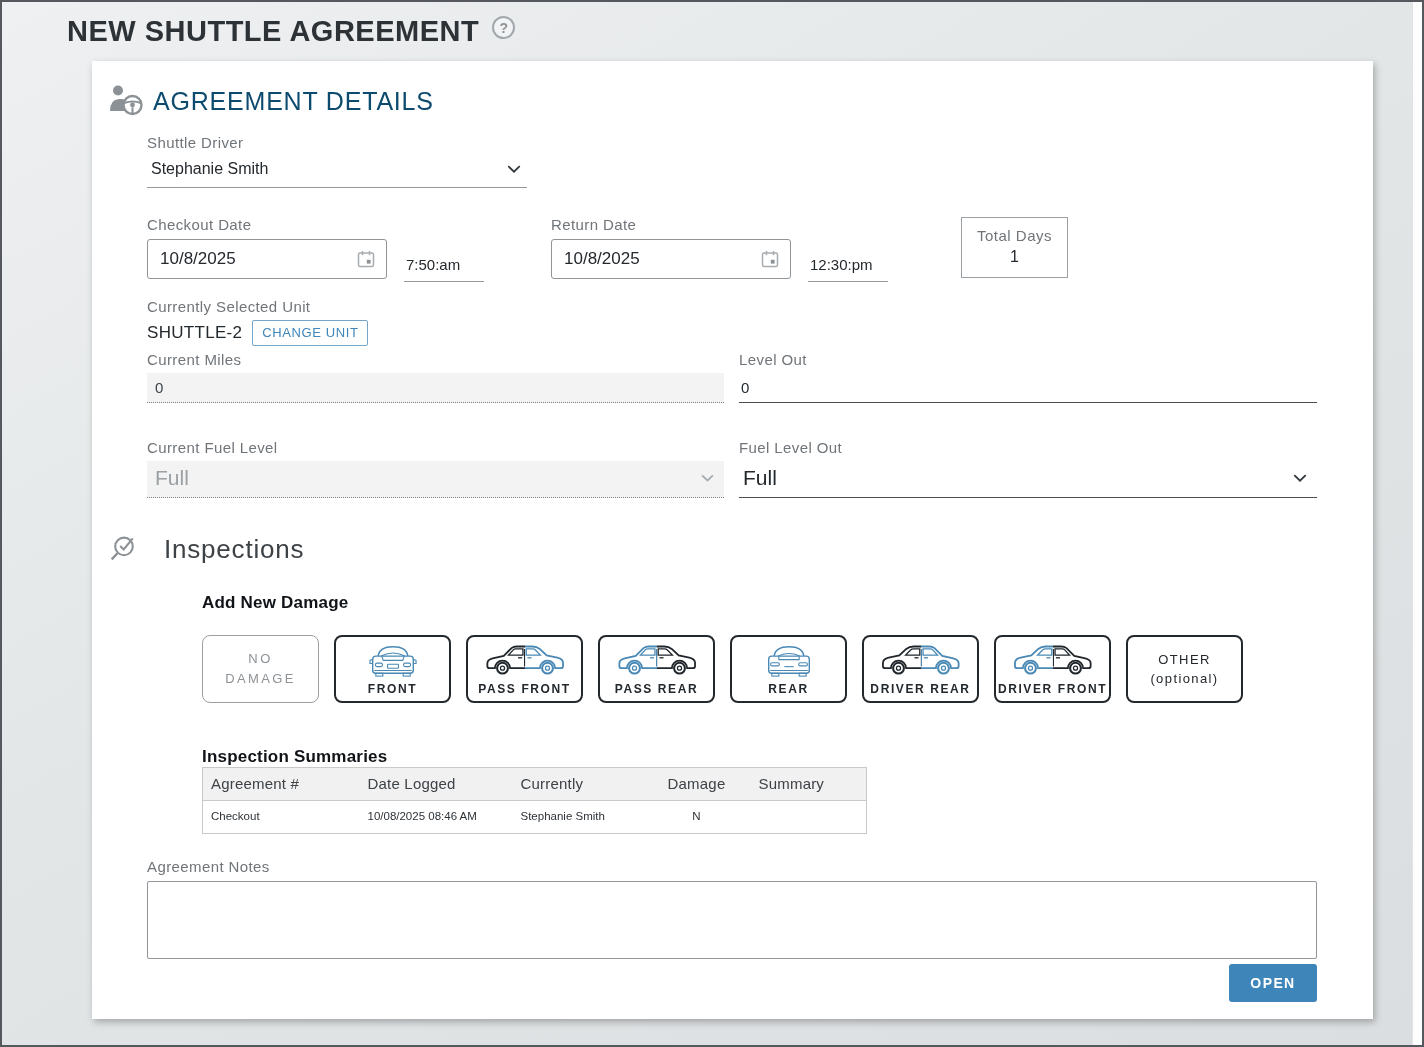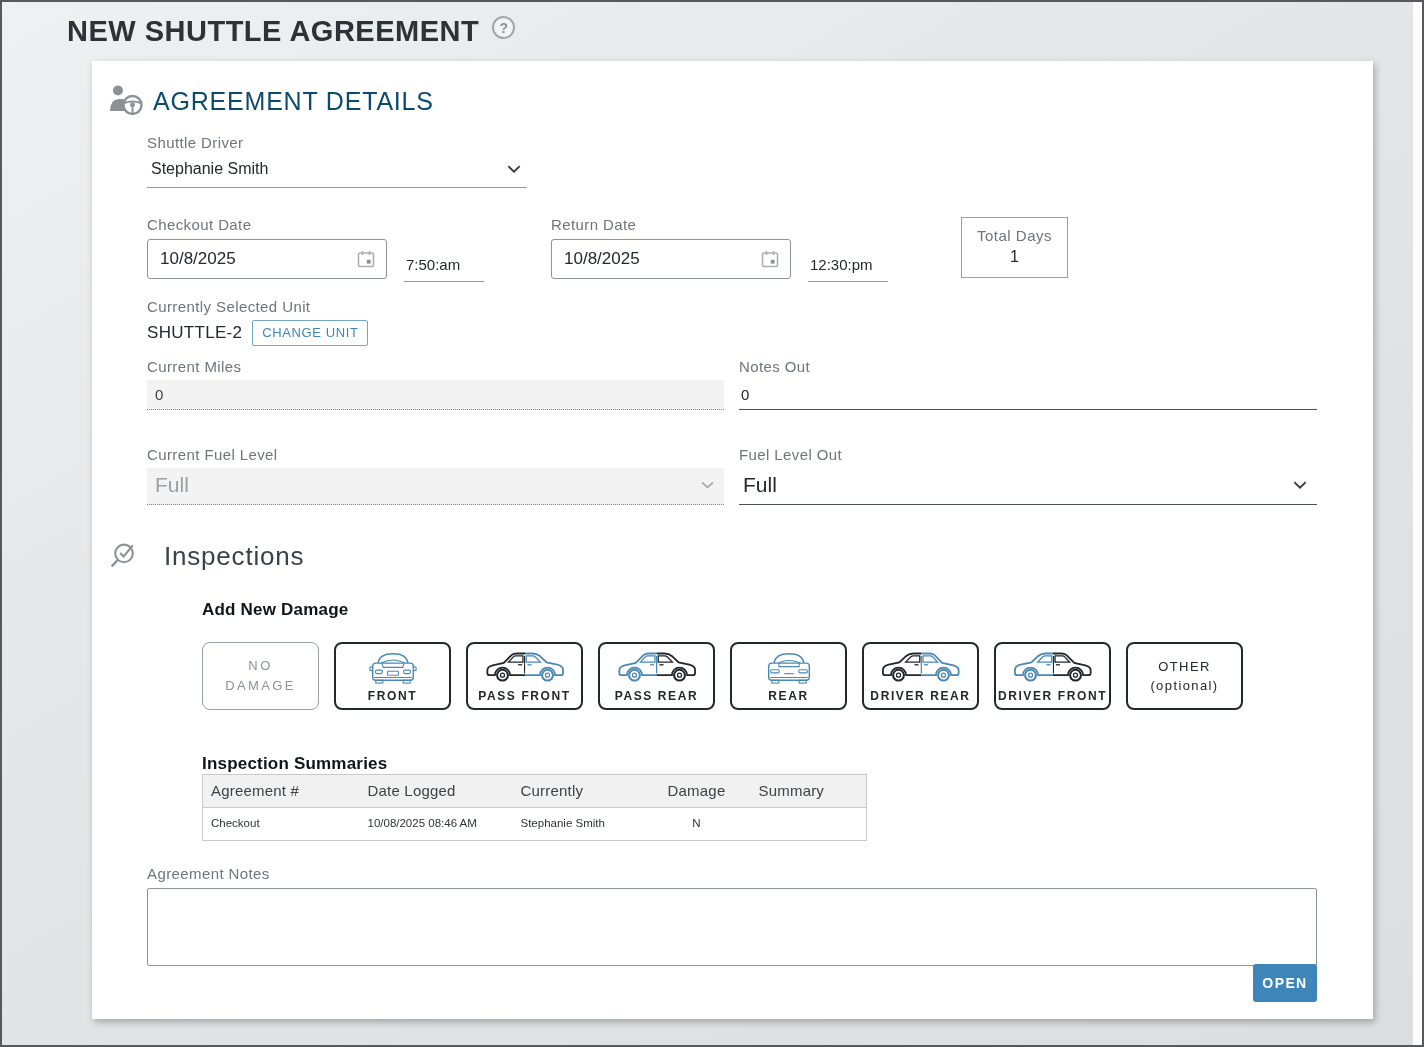--- a/index.html
+++ b/index.html
@@ -50,21 +50,21 @@
   .total-days .field-label { letter-spacing: .5px; }
   .total-days .td-value { font-size: 16px; color: #24292e; margin-top: 4px; }
 
   .unit-group { margin-top: 19px; }
   .unit-row { display: flex; align-items: center; gap: 10px; margin-top: 5px; }
   .unit-value { font-size: 17px; color: #24292e; letter-spacing: .3px; }
   .change-unit-btn { border: 1px solid #74a6c8; background: #fff; color: #4086b8; font-family: inherit;
     font-size: 13px; letter-spacing: .6px; padding: 4px 9px 5px; border-radius: 2px; cursor: pointer; }
 
   .two-col { display: grid; grid-template-columns: 577px 578px; column-gap: 15px; }
-  .miles-row { margin-top: 12px; }
+  .miles-row { margin-top: 5px; }
   .fuel-row { margin-top: 36px; }
   .input-flat { width: 100%; font-family: inherit; font-size: 15px; color: #3d4247; margin-top: 5px; }
   .input-disabled { background: #f3f3f3; border: none; border-bottom: 1px dotted #808080; padding: 6px 8px; }
   .input-active { background: transparent; border: none; border-bottom: 1px solid #4b5054; padding: 6px 2px; color: #24292e; }
   .fake-select { display: flex; align-items: center; justify-content: space-between; margin-top: 5px;
     font-size: 21px; padding: 5px 10px 7px 8px; cursor: pointer; }
   .fs-disabled { background: #f3f3f3; border-bottom: 1px dotted #808080; color: #9aa0a4; }
   .fs-disabled .chev { color: #a7abae; }
   .fs-active { border-bottom: 1px solid #4b5054; color: #24292e; padding-left: 4px; }
 
@@ -91,21 +91,21 @@
   table.summary thead tr { background: #f1f1f1; border-bottom: 1px solid #c9c9c9; }
   table.summary th { font-size: 15px; font-weight: 400; color: #3d4247; text-align: left; padding: 7px 8px 8px; letter-spacing: .2px; }
   table.summary td { font-size: 11.5px; color: #2e3338; padding: 9px 8px 11px; }
   .col-agreement { width: 157px; } .col-date { width: 153px; } .col-emp { width: 130px; }
   .col-damage { width: 108px; text-align: center !important; } .col-summary { width: auto; }
 
   .notes-group { margin-top: 24px; }
   .notes-area { display: block; width: 1170px; height: 78px; margin-top: 6px; border: 1px solid #8f9499;
     border-radius: 2px; resize: none; font-family: inherit; font-size: 14px; color: #24292e; padding: 8px 10px; }
 
-  .open-btn { position: absolute; right: 56px; bottom: 17px; width: 64px; height: 38px; background: #3e86ba;
+  .open-btn { position: absolute; right: 56px; bottom: 17px; width: 88px; height: 38px; background: #3e86ba;
     color: #fff; border: none; border-radius: 3px; font-family: inherit; font-size: 14px; font-weight: 700;
     letter-spacing: 1.4px; cursor: pointer; }
 
   .svg-defs { position: absolute; width: 0; height: 0; overflow: hidden; }
 </style>
 </head>
 <body>
 
 <svg class="svg-defs" aria-hidden="true">
   <defs>
@@ -250,21 +250,21 @@
         <button class="change-unit-btn">CHANGE UNIT</button>
       </div>
     </div>
 
     <div class="two-col miles-row">
       <div>
         <div class="field-label">Current Miles</div>
         <input class="input-flat input-disabled" disabled="" value="0" style="">
       </div>
       <div>
-        <div class="field-label">Notes Out</div>
+        <div class="field-label">Level Out</div>
         <input class="input-flat input-active" value="0" style="">
       </div>
     </div>
 
     <div class="two-col fuel-row">
       <div>
         <div class="field-label">Current Fuel Level</div>
         <div class="fake-select fs-disabled">
           <span>Full</span>
           <svg class="chev" width="13" height="8" viewBox="0 0 12 7">

